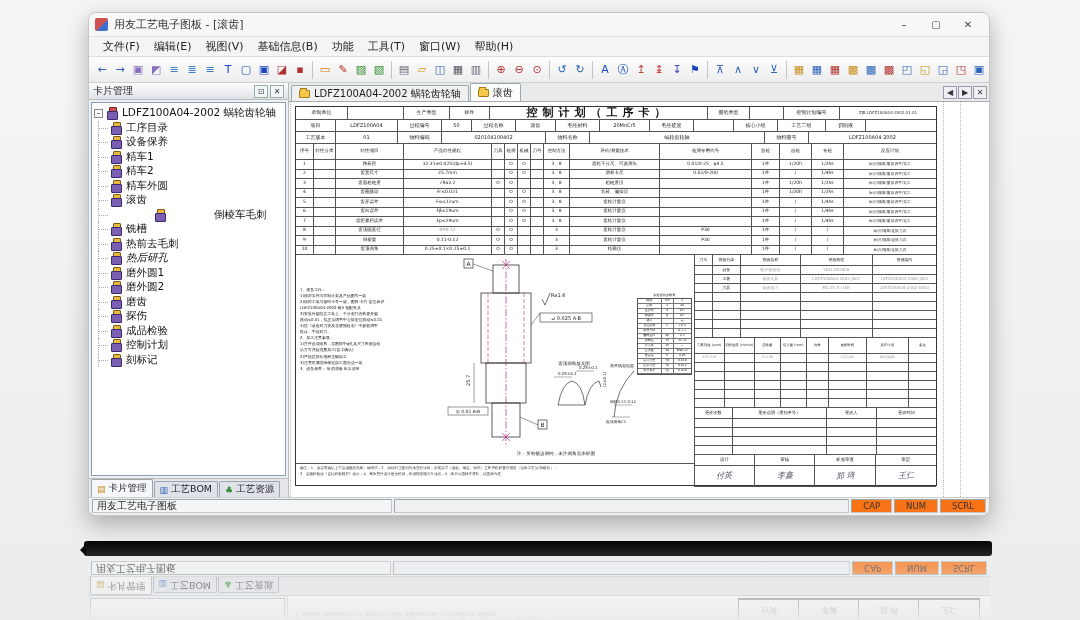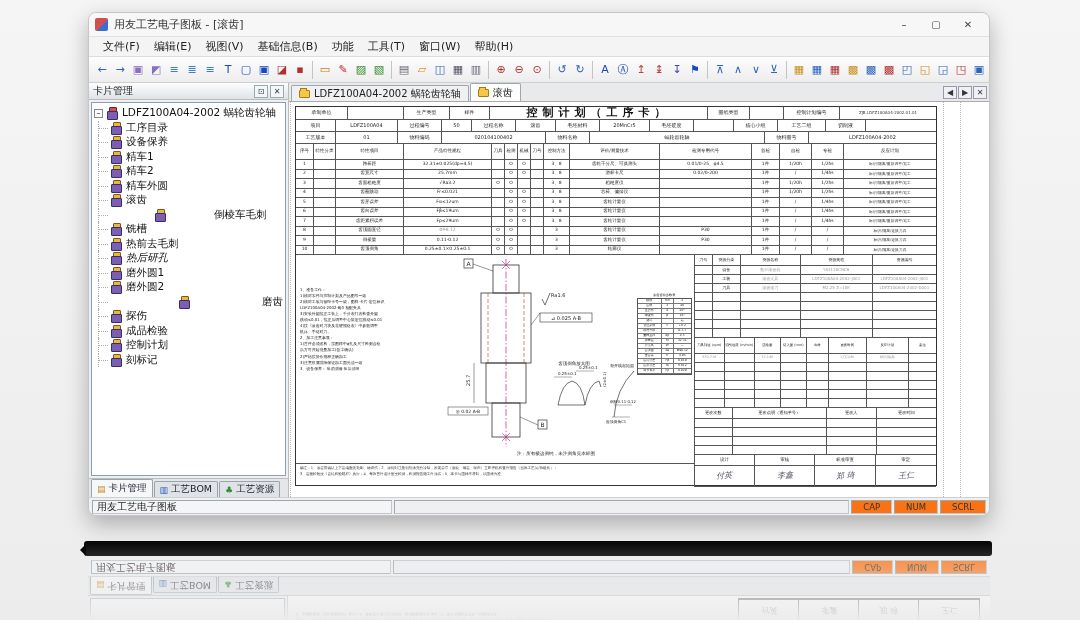--- a/index.html
+++ b/index.html
@@ -86,21 +86,21 @@
   .chgrow{grid-template-columns:38px 94px 50px auto;height:9px}
   .chgrow.h{height:11px}
   .chgrow .c{font-size:4.2px}
   .approw{grid-template-columns:1fr 1fr 1fr 1fr}
   .approw.h{height:11px}
   .approw .c{font-size:4.5px}
   .sigrow{height:21px}
   .sig{font-size:8px;color:#556;font-style:italic;transform:rotate(-4deg);font-family:"DejaVu Serif",serif}
   svg text{font-family:"DejaVu Sans",sans-serif}
   
-  .statusbar{height:18px;display:flex;align-items:center;gap:2px;background:#eef0f2;border-top:1px solid #cfcfcf;padding:1px 3px;flex:0 0 auto}
+  .statusbar{height:18px;display:flex;align-items:flex-start;gap:2px;background:#eef0f2;border-top:1px solid #cfcfcf;padding:1px 3px;flex:0 0 auto}
   .sb-msg{flex:0 0 300px;height:14px;border:1px solid #c0c6cc;border-top-color:#9aa;border-left-color:#9aa;font-size:10px;color:#222;display:flex;align-items:center;padding:0 4px;background:#f4f5f6}
   .sb-fill{flex:1;height:14px;border:1px solid #c0c6cc;border-top-color:#9aa;border-left-color:#9aa}
   .sb-ind{flex:0 0 auto;height:14px;border:1px solid #c0c6cc;border-top-color:#9aa;border-left-color:#9aa;font-size:8.5px;color:#333;display:flex;align-items:center;padding:0 11px;background:#f97316}
   
   .band{position:absolute;left:84px;top:541px;width:908px;height:15px;background:linear-gradient(#050505,#262626);border-radius:3px}
   .band::before{content:"";position:absolute;left:-10px;top:3px;border:6px solid transparent;border-right-color:#0a0a0a}
   .reflection{position:absolute;left:88px;top:558px;width:902px;height:62px;overflow:hidden;opacity:.92}
   .refl-inner{position:absolute;left:0;top:0;width:902px;height:96px;transform:scaleY(-1);background:#f1f1f1}
   .r-doc{height:58px;display:flex}
   .r-panel{width:200px;background:#eef0f2;border-right:1px solid #bbb;position:relative}
@@ -265,21 +265,21 @@
               <div class="trow-item" style="padding-left: 4px;">
                 <span class="tguide"></span>
                 <span class="cico"></span>
                 <span class="">磨外圆1</span>
               </div>
               <div class="trow-item" style="padding-left: 4px;">
                 <span class="tguide"></span>
                 <span class="cico"></span>
                 <span class="">磨外圆2</span>
               </div>
-              <div class="trow-item" style="padding-left: 4px; justify-content: space-between;">
+              <div class="trow-item" style="padding-left: 4px;">
                 <span class="tguide"></span>
                 <span class="cico"></span>
                 <span class="">磨齿</span>
               </div>
               <div class="trow-item" style="padding-left: 4px;">
                 <span class="tguide"></span>
                 <span class="cico"></span>
                 <span class="">探伤</span>
               </div>
               <div class="trow-item" style="padding-left: 4px;">

